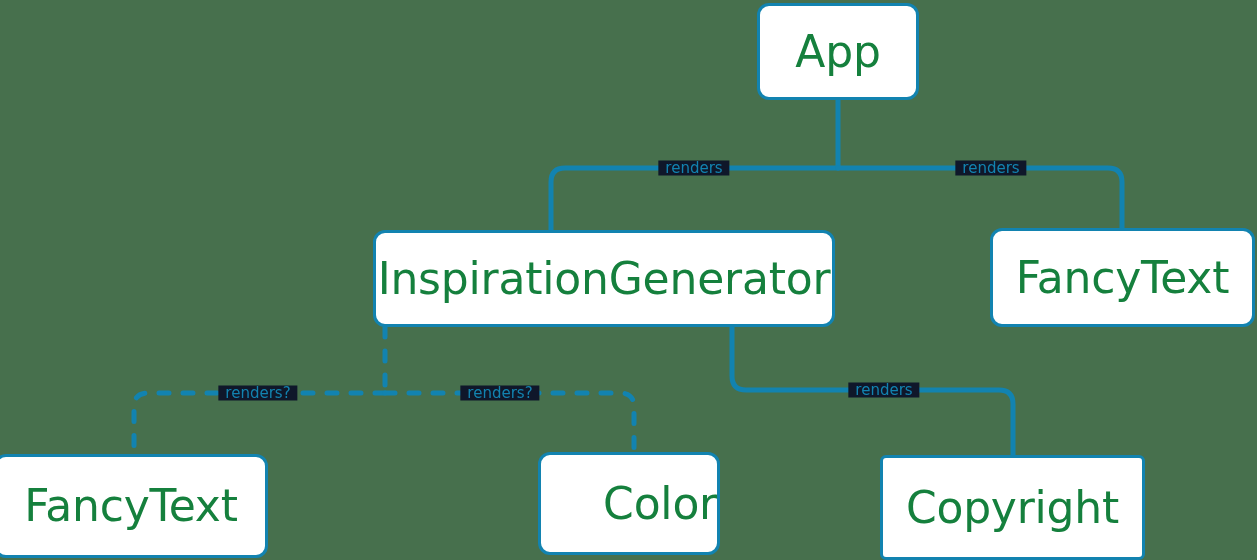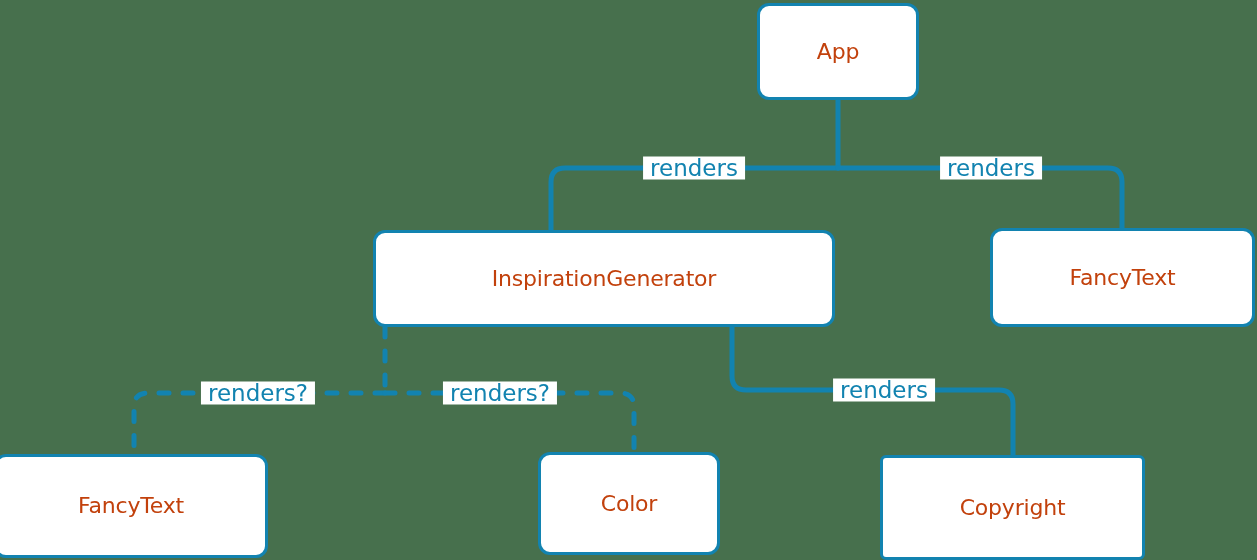--- a/index.html
+++ b/index.html
@@ -31,41 +31,41 @@
     background: #ffffff;
     border: 3px solid #1283b0;
     border-radius: 12px;
     box-sizing: border-box;
     display: flex;
     align-items: center;
     justify-content: center;
     z-index: 3;
   }
   .node-label {
-    color: #c2410c;
-    font-size: 22px;
+    color: #15803d;
+    font-size: 44px;
     line-height: 1;
     letter-spacing: -0.2px;
     white-space: nowrap;
   }
   .node-app       { left: 757px; top: 3px;   width: 162px; height: 97px; }
   .node-inspgen   { left: 333px; top: 230px; width: 462px; height: 97px; margin-left: 40px; }
   .node-fancy-r   { left: 990px; top: 228px; width: 265px; height: 99px; }
   .node-fancy-b   { left: -6px;  top: 454px; width: 274px; height: 104px; }
-  .node-color     { left: 538px; top: 452px; width: 182px; height: 103px; }
+  .node-color     { left: 538px; top: 452px; width: 182px; height: 103px; justify-content: flex-end; }
   .node-copyright { left: 880px; top: 455px; width: 265px; height: 105px; border-radius: 6px; }
 
   .edge-label {
     position: absolute;
     color: #1283b0;
-    font-size: 23px;
+    font-size: 15px;
     line-height: 1;
     white-space: nowrap;
     z-index: 2;
-    background: #ffffff;
+    background: #0f172a;
     padding: 0 7px;
     transform: translate(-50%, -50%);
   }
   .lbl-renders-left  { left: 694px; top: 168px; }
   .lbl-renders-right { left: 991px; top: 168px; }
   .lbl-renders-q1    { left: 258px; top: 393px; }
   .lbl-renders-q2    { left: 500px; top: 393px; }
   .lbl-renders-copy  { left: 884px; top: 390px; }
 </style>
 </head>

